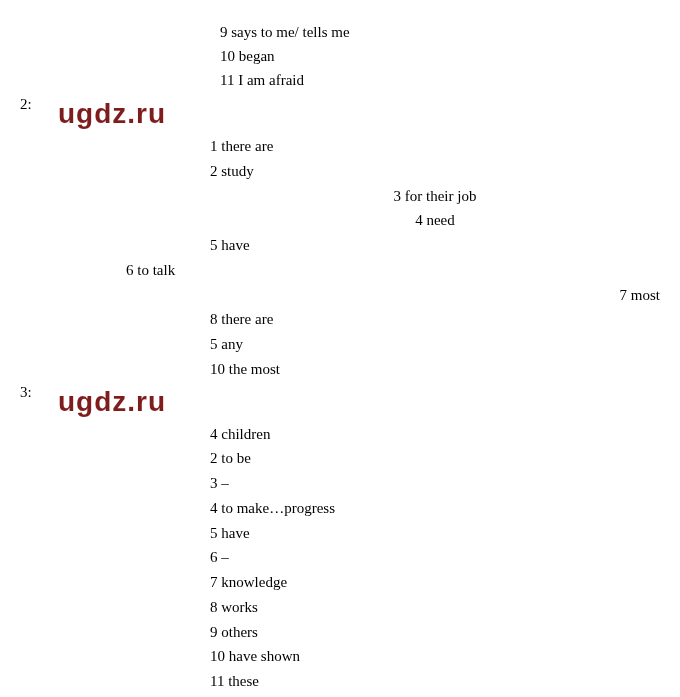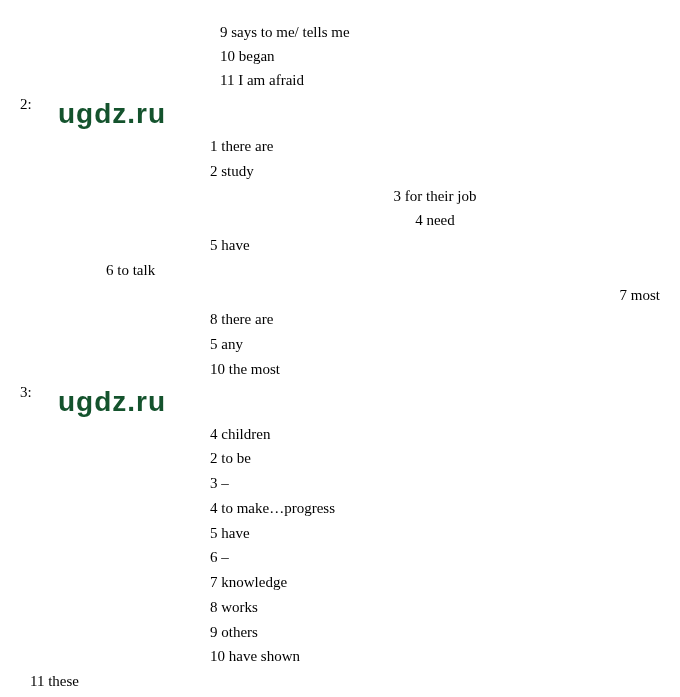--- a/index.html
+++ b/index.html
@@ -44,21 +44,21 @@
       font-size: 15px;
       font-weight: normal;
       min-width: 30px;
       color: #000;
       padding-top: 0px;
     }
     .watermark {
       font-family: Arial, sans-serif;
       font-weight: bold;
       font-size: 28px;
-      color: #14532d;
+      color: #7f1d1d;
       letter-spacing: 1px;
       padding: 2px 8px;
       display: inline-block;
     }
     .section-items {
       margin-left: 10px;
     }
     .section-items .list-item {
       line-height: 1.65;
     }
@@ -84,21 +84,21 @@
         <div class="section-row">
           <span class="section-label">2:</span>
           <span class="watermark">ugdz.ru</span>
         </div>
         <div class="section-items">
           <div class="list-item" style="margin-left: 180px;">1 there are</div>
           <div class="list-item" style="margin-left: 180px;">2 study</div>
           <div class="list-item" style="margin-left: 180px; text-align: center;">3 for their job</div>
           <div class="list-item" style="margin-left: 180px; text-align: center;">4 need</div>
           <div class="list-item" style="margin-left: 180px;">5 have</div>
-          <div class="list-item" style="margin-left: 76px;">6 to talk</div>
+          <div class="list-item" style="margin-left: 96px;">6 to talk</div>
           <div class="list-item" style="margin-left: 118px; text-align: right;">7 most</div>
           <div class="list-item" style="margin-left: 180px;">8 there are</div>
           <div class="list-item" style="margin-left: 180px;">5 any</div>
           <div class="list-item" style="margin-left: 180px;">10 the most</div>
         </div>
       </div>
       <div class="section">
         <div class="section-row">
           <span class="section-label">3:</span>
           <span class="watermark">ugdz.ru</span>
@@ -107,19 +107,19 @@
           <div class="list-item" style="margin-left: 180px;">4 children</div>
           <div class="list-item" style="margin-left: 180px;">2 to be</div>
           <div class="list-item" style="margin-left: 180px;">3 –</div>
           <div class="list-item" style="margin-left: 180px;">4 to make…progress</div>
           <div class="list-item" style="margin-left: 180px;">5 have</div>
           <div class="list-item" style="margin-left: 180px;">6 –</div>
           <div class="list-item" style="margin-left: 180px;">7 knowledge</div>
           <div class="list-item" style="margin-left: 180px;">8 works</div>
           <div class="list-item" style="margin-left: 180px;">9 others</div>
           <div class="list-item" style="margin-left: 180px;">10 have shown</div>
-          <div class="list-item" style="">11 these</div>
+          <div class="list-item" style="margin-left: 180px;">11 these</div>
           <div class="list-item" style="margin-left: 180px;">12 faster</div>
         </div>
       </div>
     </div>
 
 </div>
 
 </body></html>

